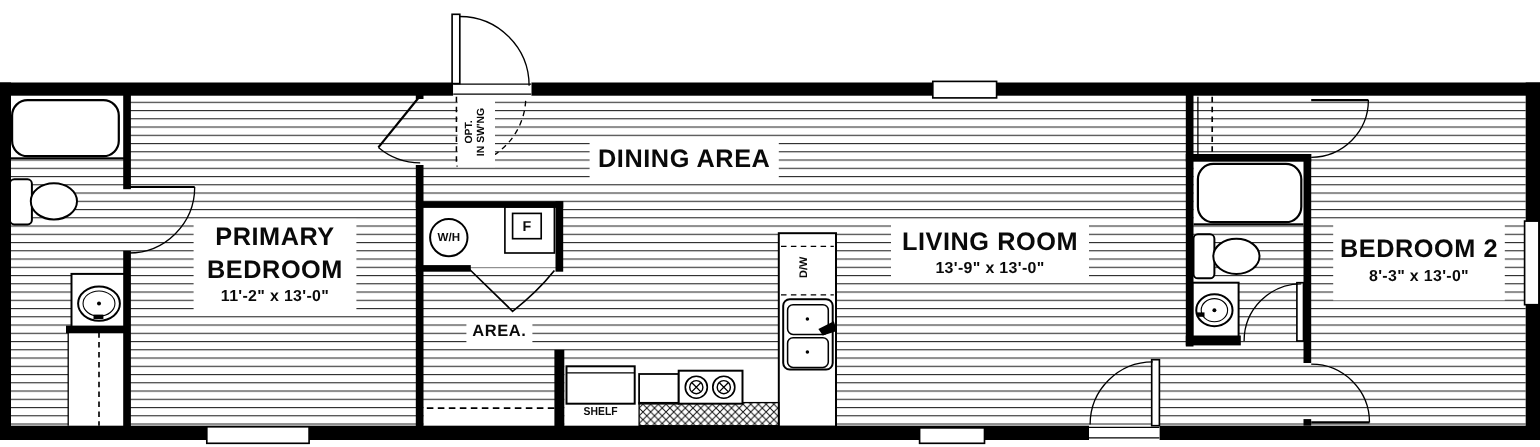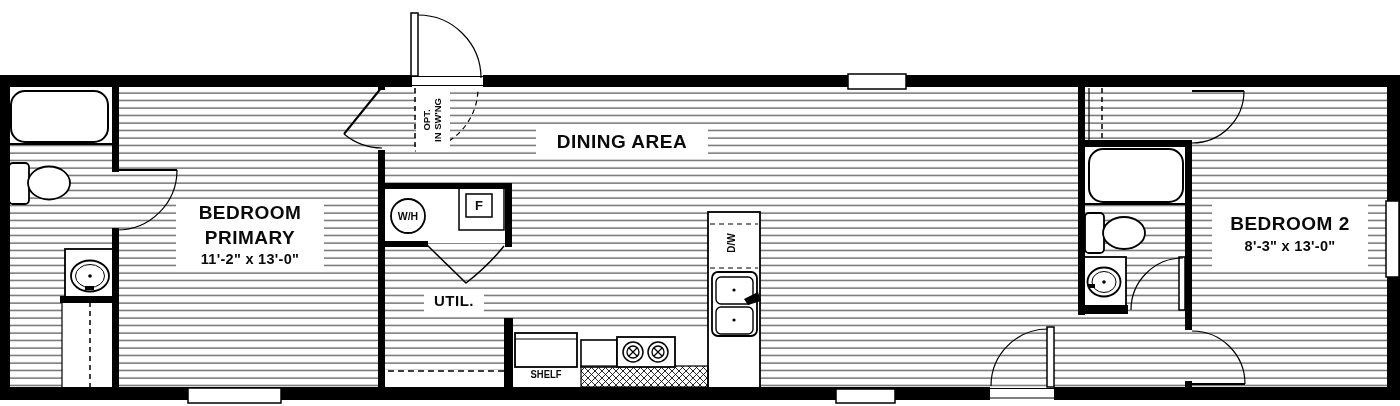--- a/index.html
+++ b/index.html
@@ -2,21 +2,21 @@
 <html><head>
 <meta charset="utf-8">
 <style>
   html,body{margin:0;padding:0;background:#fff;}
   .plan{position:relative;width:1400px;height:406px;background:#fff;overflow:hidden;
         font-family:"Liberation Sans",sans-serif;}
   .plan svg{position:absolute;left:0;top:0;}
   .lbl{position:absolute;font-weight:bold;color:#0a0a0a;text-align:center;
        background:#fff;line-height:1.3;letter-spacing:.5px;white-space:nowrap;}
   .lbl.clear{background:transparent;}
-  .room-name{font-size:19px;}
+  .room-name{font-size:23px;}
   .room-dims{font-size:14.5px;letter-spacing:.3px;}
   .rot{display:flex;align-items:center;justify-content:center;flex-direction:column;}
 </style>
 </head>
 <body>
 
 <div class="plan">
 
 <svg width="1400" height="406" viewBox="0 0 1400 406">
   <defs>
@@ -189,35 +189,39 @@
     <path d="M1131,310 A52,52 0 0 1 1183,258" fill="none" stroke="#000" stroke-width="1.2"></path>
   </g>
 
   <g fill="none" stroke="#000">
     <line x1="1192" y1="91" x2="1244" y2="91" stroke-width="2"></line>
     <path d="M1244,91 A52,52 0 0 1 1192,143" stroke-width="1.2"></path>
   </g>
 </svg>
 
 <div class="lbl" style="left:176px;top:199px;width:148px;padding:2px 0;">
+  <div class="room-name">PRIMARY</div>
   <div class="room-name">BEDROOM</div>
-  <div class="room-name">PRIMARY</div>
   <div class="room-dims">11'-2" x  13'-0"</div>
 </div>
 
 <div class="lbl room-name" style="left:536px;top:128px;width:172px;padding:2px 0;">DINING AREA</div>
 
+<div class="lbl" style="left:810px;top:203px;width:180px;padding:2px 0;">
+  <div class="room-name">LIVING ROOM</div>
+  <div class="room-dims">13'-9" x  13'-0"</div>
+</div>
 
 <div class="lbl" style="left:1212px;top:200px;width:156px;padding:12px 0;">
   <div class="room-name">BEDROOM 2</div>
   <div class="room-dims">8'-3" x  13'-0"</div>
 </div>
 
 
-<div class="lbl" style="left:424px;top:290px;width:60px;font-size:15px;padding:1px 0;">UTIL.</div>
+<div class="lbl" style="left:424px;top:290px;width:60px;font-size:15px;padding:1px 0;">AREA.</div>
 
 <div class="lbl clear" style="left:518px;top:368px;width:56px;font-size:10.5px;font-weight:bold;transform:scaleX(.9);letter-spacing:0;">SHELF</div>
 
 <div class="lbl clear" style="left:391px;top:210px;width:34px;font-size:10.5px;letter-spacing:0;">W/H</div>
 
 <div class="lbl clear" style="left:466px;top:198px;width:26px;font-size:13px;letter-spacing:0;">F</div>
 
 <div class="lbl clear rot" style="left:707px;top:219px;width:48px;height:48px;font-size:10px;letter-spacing:0;transform:rotate(-90deg);">D/W</div>
 
 <div class="lbl rot" style="left:401px;top:103px;width:64px;height:34px;font-size:9.5px;letter-spacing:0;line-height:1.15;transform:rotate(-90deg);">

